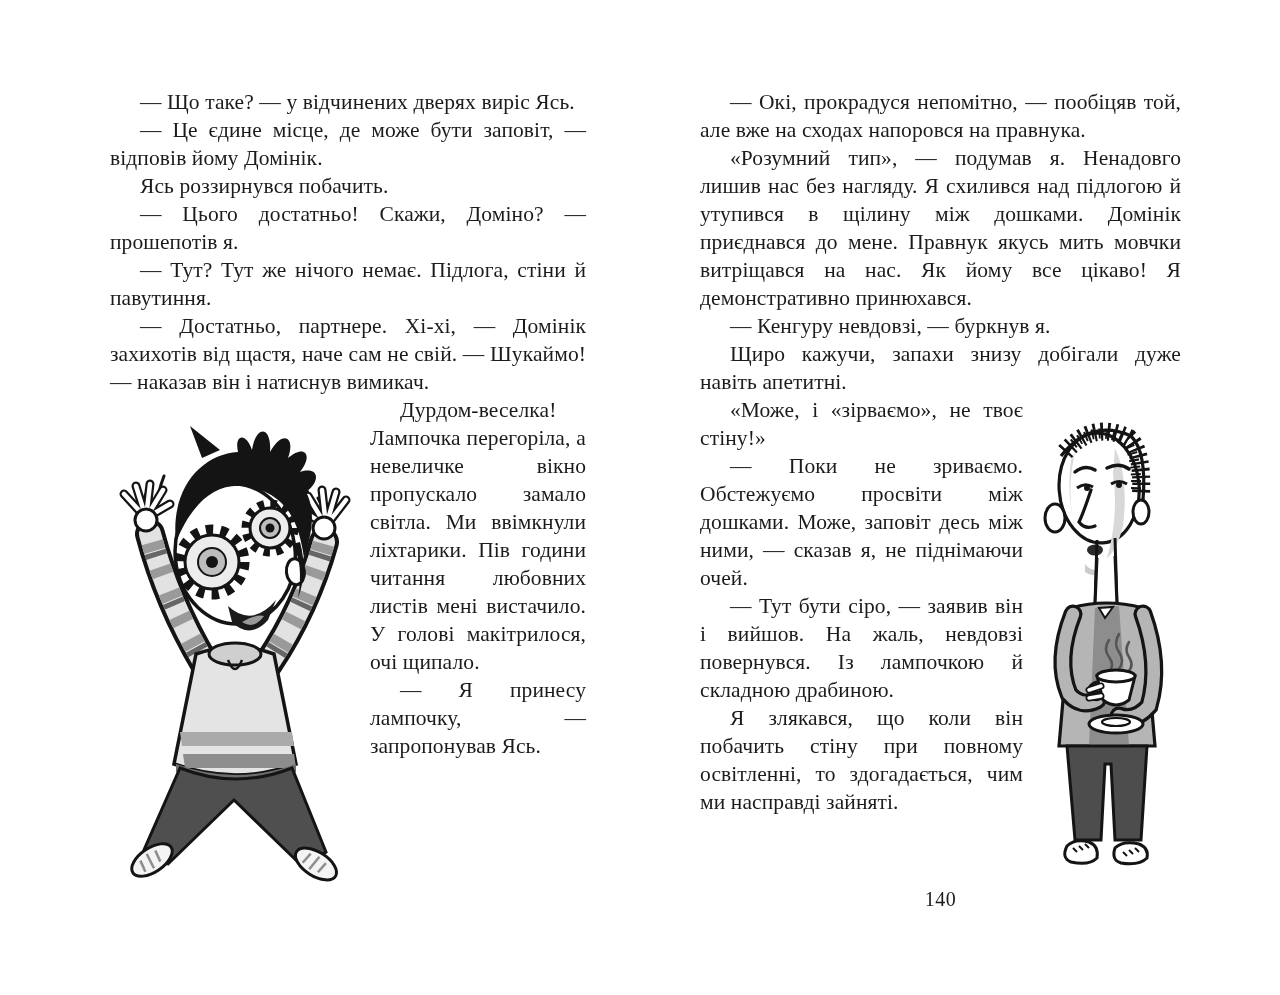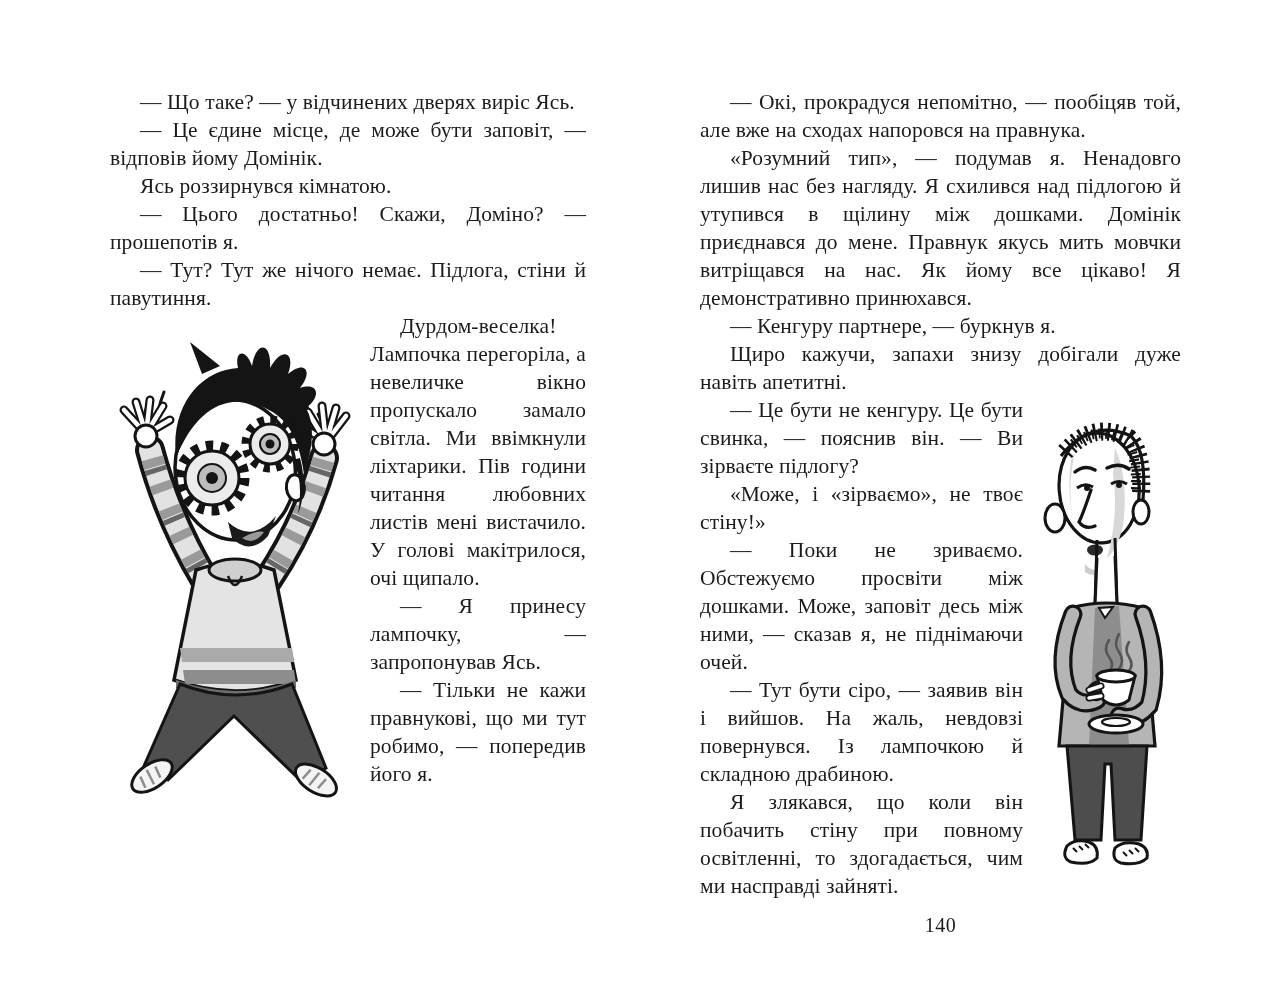--- a/index.html
+++ b/index.html
@@ -35,23 +35,24 @@
   }
 </style>
 </head>
 <body>
 
 <div class="spread">
 
   <section class="page page-left">
     <p class="para">— Що таке? — у відчинених дверях виріс Ясь.</p>
     <p class="para">— Це єдине місце, де може бути заповіт, — відповів йому Домінік.</p>
-    <p class="para">Ясь роззирнувся кімнатою.</p>
+    <p class="para">Ясь роззирнувся побачить.</p>
     <p class="para">— Цього достатньо! Скажи, Доміно? — прошепотів я.</p>
     <p class="para">— Тут? Тут же нічого немає. Підлога, стіни й павутиння.</p>
+    <p class="para">— Достатньо, партнере. Хі-хі, — Домінік захихотів від щастя, наче сам не свій. — Шукаймо! — наказав він і натиснув вимикач.</p>
 
     <div class="wrap">
       <figure class="illus illus-left">
         <svg viewBox="0 0 250 480" xmlns="http://www.w3.org/2000/svg">
 
           <g stroke="#141414" stroke-width="3" fill="none" stroke-linecap="round">
             <path d="M40,82 Q22,120 34,158"></path>
             <path d="M54,74 Q40,110 50,146"></path>
             <path d="M208,96 Q226,130 214,166"></path>
             <path d="M196,86 Q210,118 202,150"></path>
@@ -157,29 +158,28 @@
             <g stroke="#8d8d8d" stroke-width="2.5">
                 <line x1="196" y1="456" x2="194" y2="468"></line>
                 <line x1="205" y1="454" x2="203" y2="470"></line>
                 <line x1="214" y1="456" x2="212" y2="468"></line>
               </g>
           </g>
         </svg>
       </figure>
       <p class="para">Дурдом-веселка! Лампочка перегоріла, а невеличке вікно пропускало замало світла. Ми ввімкнули ліхтарики. Пів години читання любовних листів мені вистачило. У голові макітрилося, очі щипало.</p>
       <p class="para">— Я принесу лампочку, — запропонував Ясь.</p>
-      <p class="para">— Тільки не кажи правнукові, що ми тут робимо, — попередив його я.</p>
     </div>
 
   </section>
 
   <section class="page page-right">
     <p class="para">— Окі, прокрадуся непомітно, — пообіцяв той, але вже на сходах напоровся на правнука.</p>
     <p class="para">«Розумний тип», — подумав я. Ненадовго лишив нас без нагляду. Я схилився над підлогою й утупився в щілину між дошками. Домінік приєднався до мене. Правнук якусь мить мовчки витріщався на нас. Як йому все цікаво! Я демонстративно принюхався.</p>
-    <p class="para">— Кенгуру партнере, — буркнув я.</p>
+    <p class="para">— Кенгуру невдовзі, — буркнув я.</p>
     <p class="para">Щиро кажучи, запахи знизу добігали дуже навіть апетитні.</p>
 
     <div class="wrap">
       <figure class="illus illus-right">
         <svg viewBox="0 0 150 466" xmlns="http://www.w3.org/2000/svg">
 
           <g transform="rotate(-4 68 78)">
             <ellipse cx="68" cy="80" rx="40" ry="55" fill="#ffffff" stroke="#141414" stroke-width="3.2"></ellipse>
           </g>
 
@@ -271,21 +271,20 @@
           <g>
             <path d="M84,440 Q80,452 90,455 Q108,458 116,450 Q118,440 108,436 Q92,432 84,440 Z" fill="#ffffff" stroke="#141414" stroke-width="3"></path>
             <g stroke="#141414" stroke-width="2">
                 <line x1="92" y1="444" x2="96" y2="448"></line>
                 <line x1="98" y1="442" x2="102" y2="446"></line>
                 <line x1="104" y1="440" x2="108" y2="444"></line>
               </g>
           </g>
         </svg>
       </figure>
-      <p class="para">— Це бути не кенгуру. Це бути свинка, — пояснив він. — Ви зірваєте підлогу?</p>
       <p class="para">«Може, і «зірваємо», не твоє стіну!»</p>
       <p class="para">— Поки не зриваємо. Обстежуємо просвіти між дошками. Може, заповіт десь між ними, — сказав я, не піднімаючи очей.</p>
       <p class="para">— Тут бути сіро, — заявив він і вийшов. На жаль, невдовзі повернувся. Із лампочкою й складною драбиною.</p>
       <p class="para">Я злякався, що коли він побачить стіну при повному освітленні, то здогадається, чим ми насправді зайняті.</p>
     </div>
 
     <div class="page-number">140</div>
   </section>
 
 </div>

